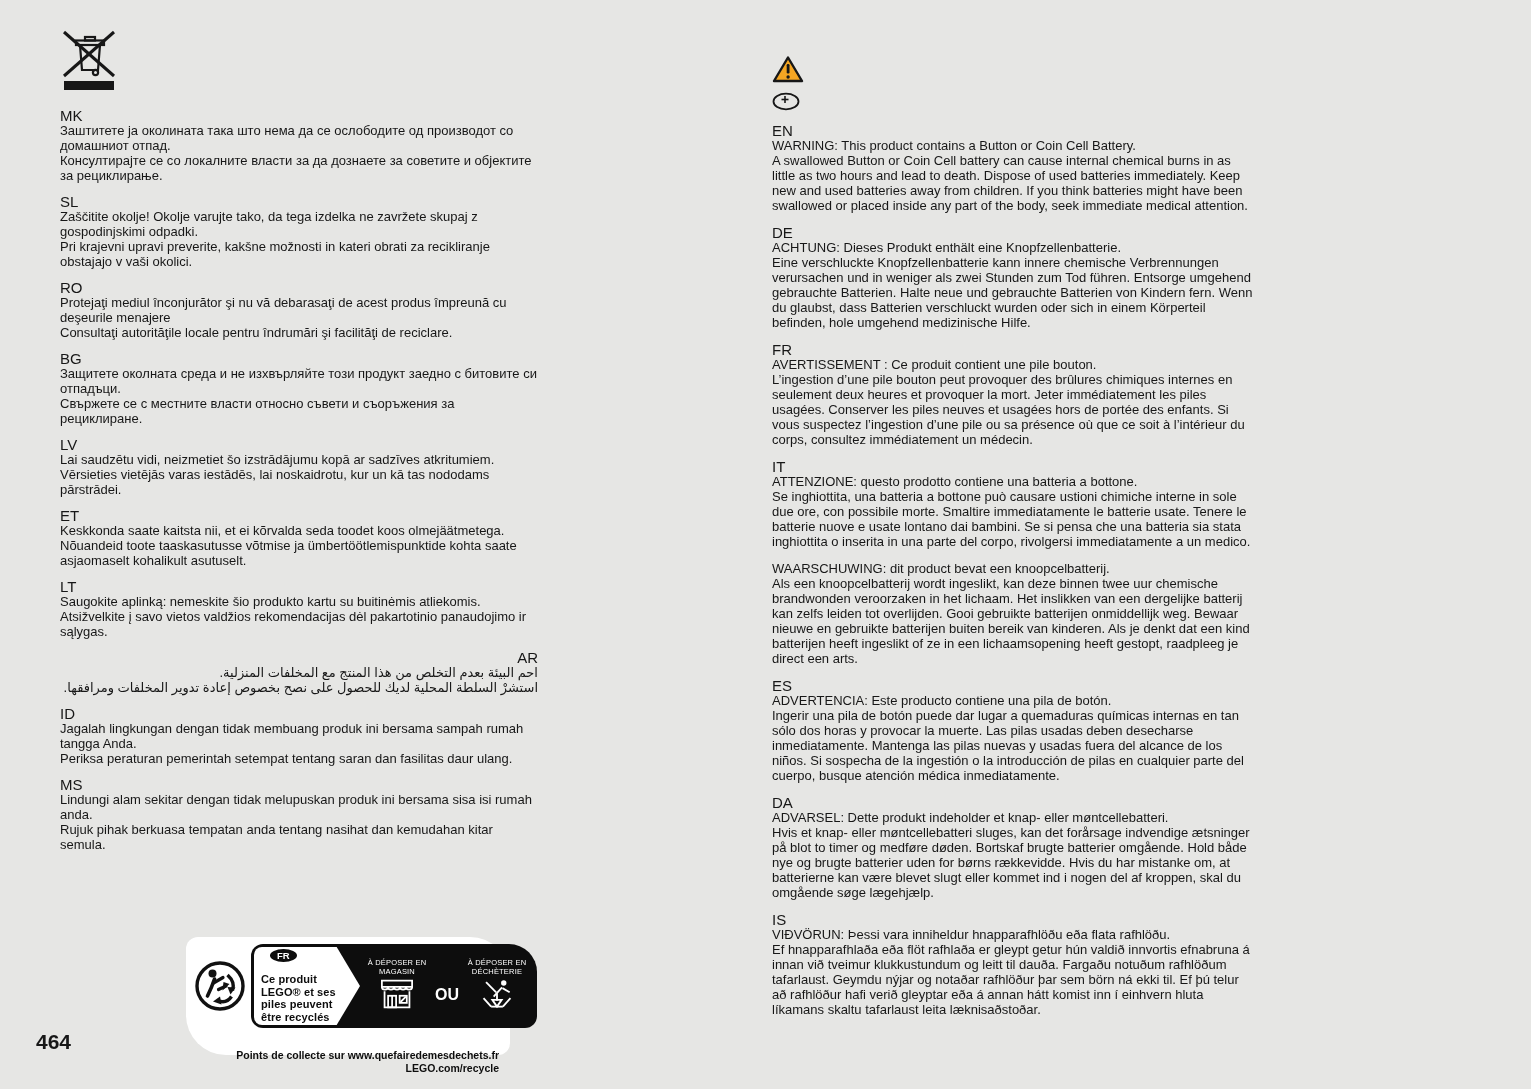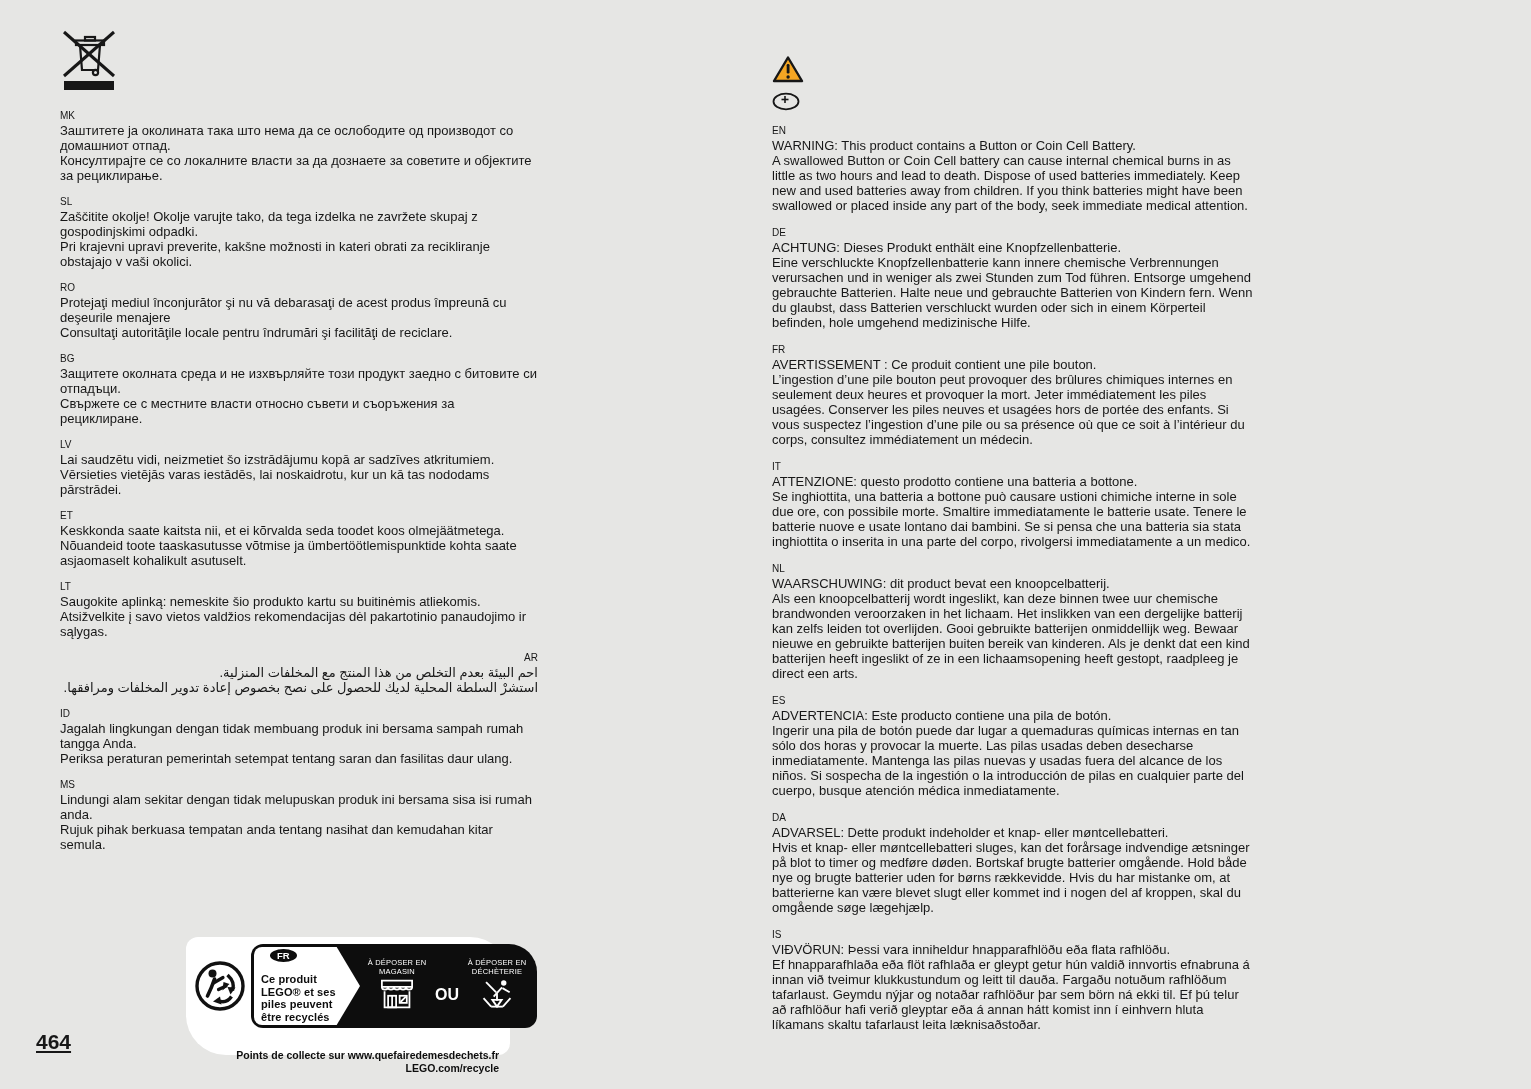--- a/index.html
+++ b/index.html
@@ -13,21 +13,21 @@
   }
   .page{position:absolute;inset:0;}
   .col{position:absolute;}
   .col-left{left:60px;top:28px;width:478px;}
   .col-right{left:772px;top:55px;width:482px;}
   .weee{margin-bottom:12px;}
   .warn-icons{margin-bottom:8px;}
   .warn-icons .coin{margin-top:4px;}
   .lang-section{margin-bottom:11px;font-size:13px;line-height:15px;}
   .col-right .lang-section{margin-bottom:12px;}
-  .lang-code{font-size:10px;line-height:15px;}
+  .lang-code{font-size:15px;line-height:15px;}
   p.lang-text{margin:0;font-size:13px;line-height:15px;}
   .lang-section.rtl{direction:rtl;text-align:right;}
   .lang-section.rtl .lang-code{direction:ltr;}
 
   
   .recycle-label{
     position:absolute;left:186px;top:937px;width:324px;height:118px;
     background:#ffffff;border-radius:12px 40px 12px 40px;
     box-sizing:border-box;padding:7px 8px 5px 8px;
   }
@@ -62,21 +62,21 @@
     font-weight:normal;font-size:7.5px;line-height:9px;text-align:center;
     letter-spacing:0.2px;width:70px;
   }
   .or-text{font-weight:bold;font-size:16px;padding:0 1px;margin-top:18px;}
   .label-bottom{
     text-align:right;font-weight:bold;color:#0d0d0d;
     font-size:10.5px;line-height:13px;margin-top:21px;padding-right:3px;
   }
   .page-number{
     position:absolute;left:36px;top:1030px;
-    font-size:21px;font-weight:bold;color:#171717;text-decoration:underline;
+    font-size:21px;font-weight:bold;color:#171717;
   }
 </style>
 </head>
 <body>
 
 <div class="page">
 
   <div class="col col-left">
     <div class="weee">
       <svg width="58" height="64" viewBox="0 0 58 64">
@@ -179,21 +179,20 @@
           <div class="lang-code">FR</div>
           <p class="lang-text">AVERTISSEMENT : Ce produit contient une pile bouton.</p>
           <p class="lang-text">L’ingestion d’une pile bouton peut provoquer des brûlures chimiques internes en seulement deux heures et provoquer la mort. Jeter immédiatement les piles usagées. Conserver les piles neuves et usagées hors de portée des enfants. Si vous suspectez l’ingestion d’une pile ou sa présence où que ce soit à l’intérieur du corps, consultez immédiatement un médecin.</p>
         </div>
         <div class="lang-section">
           <div class="lang-code">IT</div>
           <p class="lang-text">ATTENZIONE: questo prodotto contiene una batteria a bottone.</p>
           <p class="lang-text">Se inghiottita, una batteria a bottone può causare ustioni chimiche interne in sole due ore, con possibile morte. Smaltire immediatamente le batterie usate. Tenere le batterie nuove e usate lontano dai bambini. Se si pensa che una batteria sia stata inghiottita o inserita in una parte del corpo, rivolgersi immediatamente a un medico.</p>
         </div>
         <div class="lang-section">
-          <div class="lang-code">NL</div>
           <p class="lang-text">WAARSCHUWING: dit product bevat een knoopcelbatterij.</p>
           <p class="lang-text">Als een knoopcelbatterij wordt ingeslikt, kan deze binnen twee uur chemische brandwonden veroorzaken in het lichaam. Het inslikken van een dergelijke batterij kan zelfs leiden tot overlijden. Gooi gebruikte batterijen onmiddellijk weg. Bewaar nieuwe en gebruikte batterijen buiten bereik van kinderen. Als je denkt dat een kind batterijen heeft ingeslikt of ze in een lichaamsopening heeft gestopt, raadpleeg je direct een arts.</p>
         </div>
         <div class="lang-section">
           <div class="lang-code">ES</div>
           <p class="lang-text">ADVERTENCIA: Este producto contiene una pila de botón.</p>
           <p class="lang-text">Ingerir una pila de botón puede dar lugar a quemaduras químicas internas en tan sólo dos horas y provocar la muerte. Las pilas usadas deben desecharse inmediatamente. Mantenga las pilas nuevas y usadas fuera del alcance de los niños. Si sospecha de la ingestión o la introducción de pilas en cualquier parte del cuerpo, busque atención médica inmediatamente.</p>
         </div>
         <div class="lang-section">
           <div class="lang-code">DA</div>

